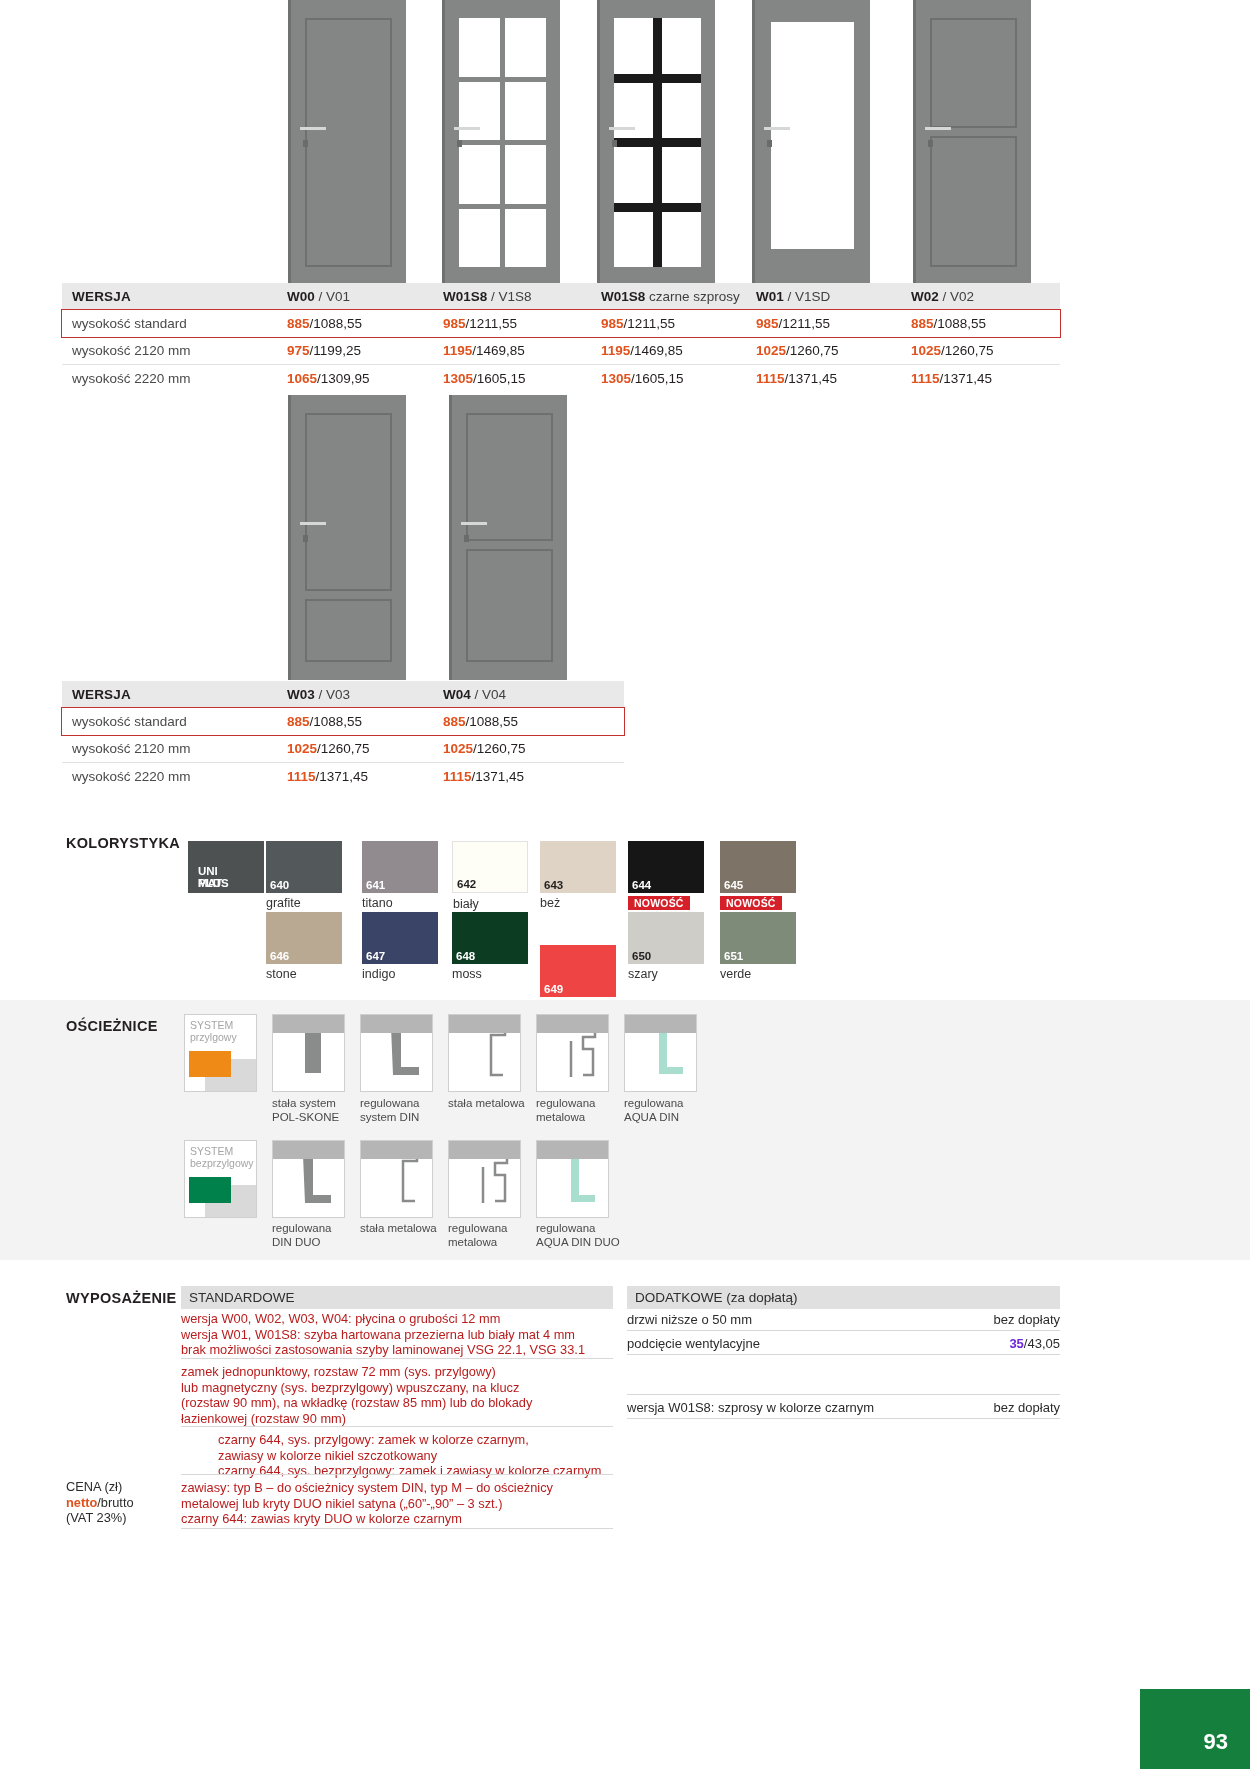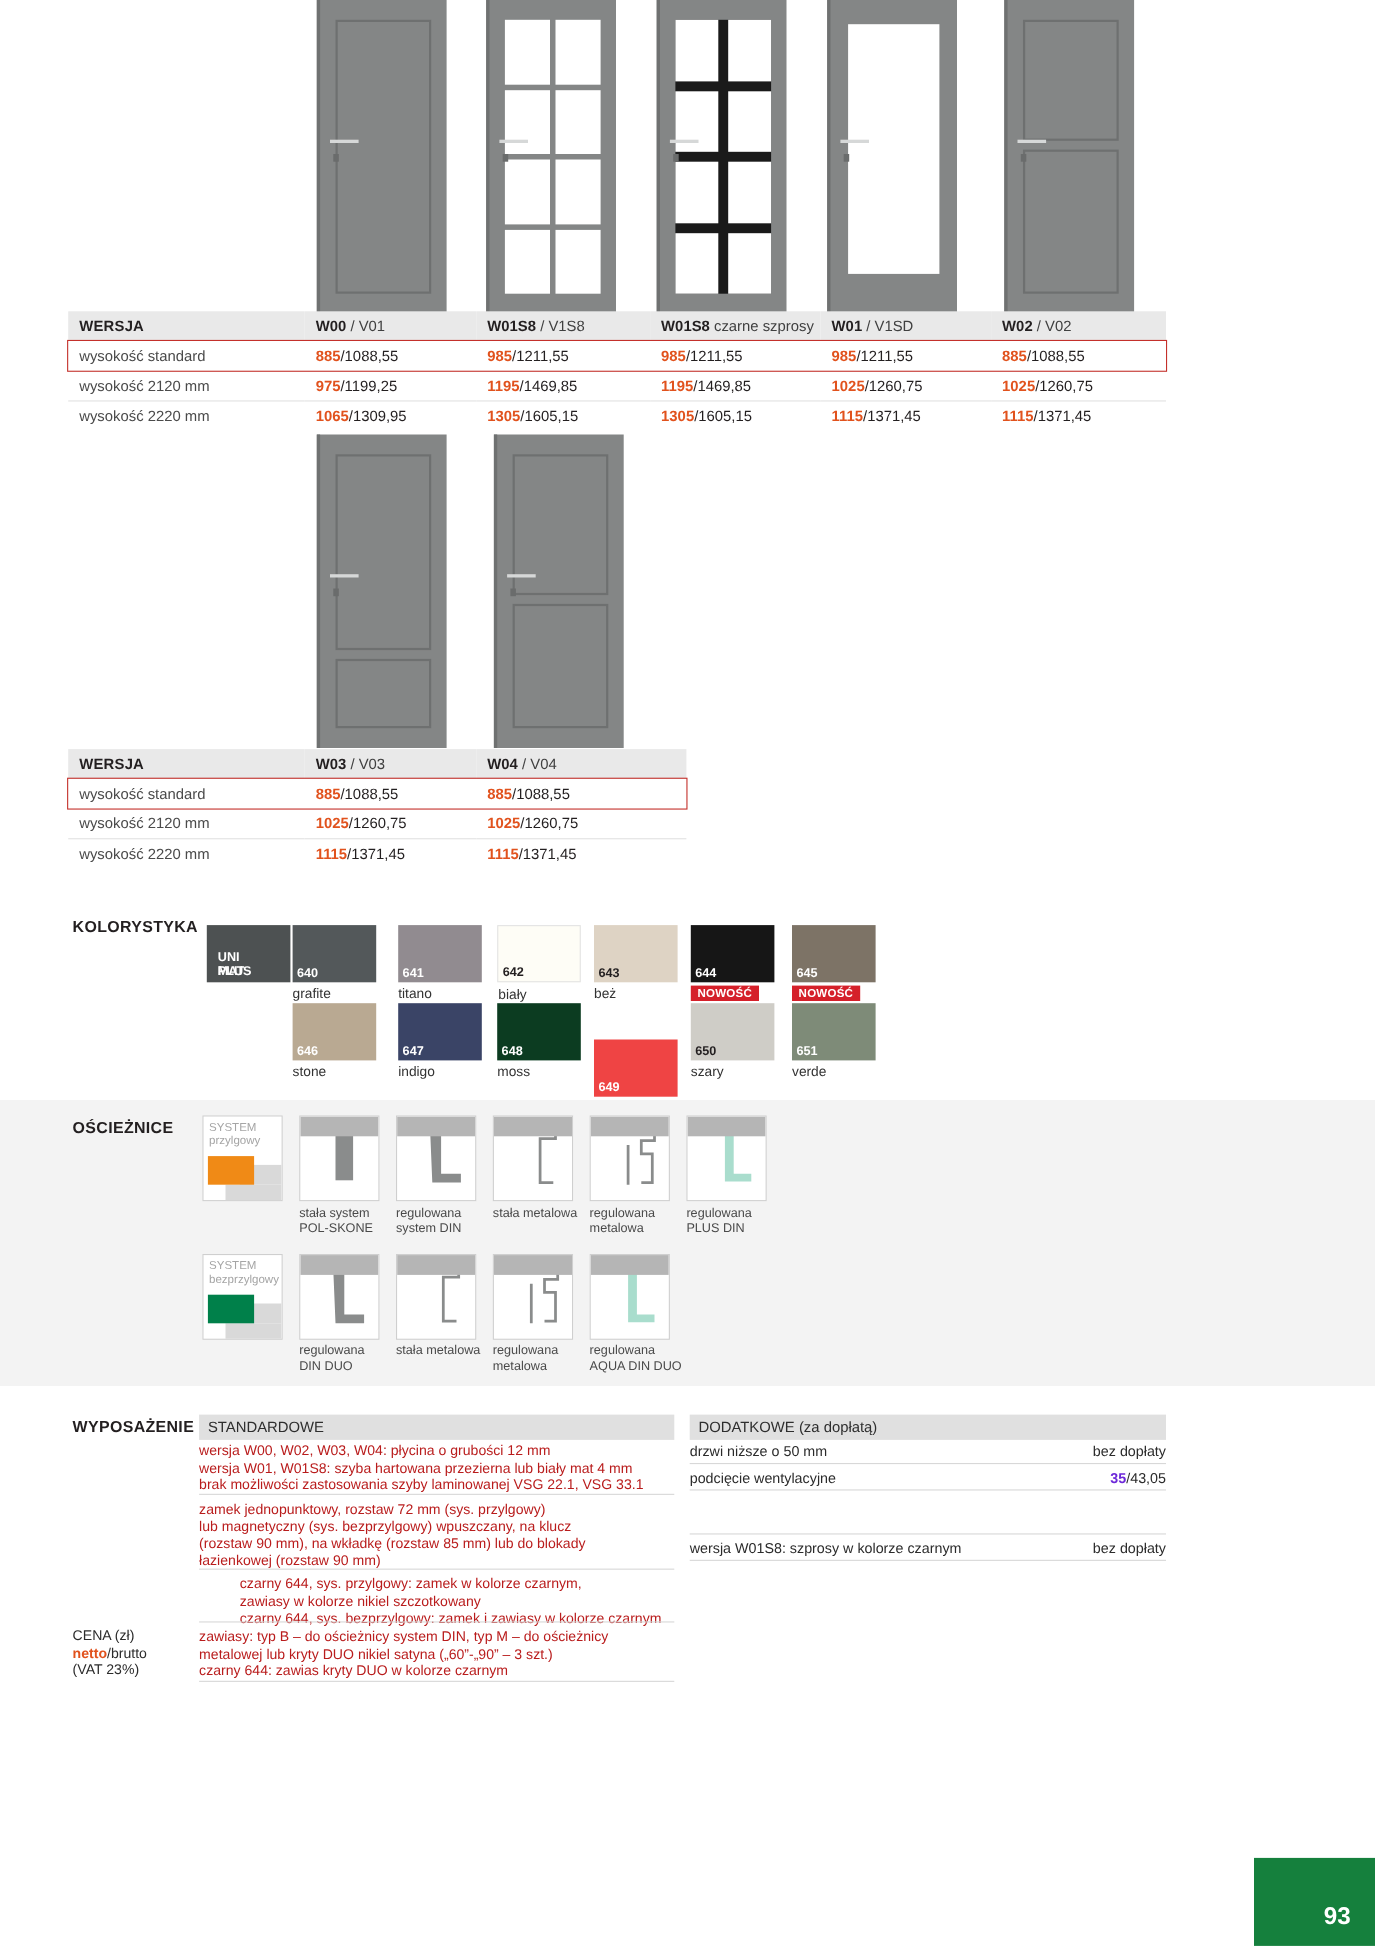--- a/index.html
+++ b/index.html
@@ -451,21 +451,21 @@
   <div class="frame-caption" style="left:360px; top:1097px;">
     <span>regulowana</span><br><span>system DIN</span>
   </div>
   <div class="frame-caption" style="left:448px; top:1097px;">
     <span>stała metalowa</span>
   </div>
   <div class="frame-caption" style="left:536px; top:1097px;">
     <span>regulowana</span><br><span>metalowa</span>
   </div>
   <div class="frame-caption" style="left:624px; top:1097px;">
-    <span>regulowana</span><br><span>PLUS DIN</span>
+    <span>regulowana</span><br><span>AQUA DIN</span>
   </div>
 
   <div class="frame-card" style="left:184px; top:1140px;">
     <div class="sys"><span>SYSTEM</span><br><span>bezprzylgowy</span></div>
     <div class="blk-gray1"></div>
       <div class="blk-gray2"></div>
     <div class="blk-green"></div>
   </div>
 
   <div class="frame-card" style="left:272px; top:1140px;">

